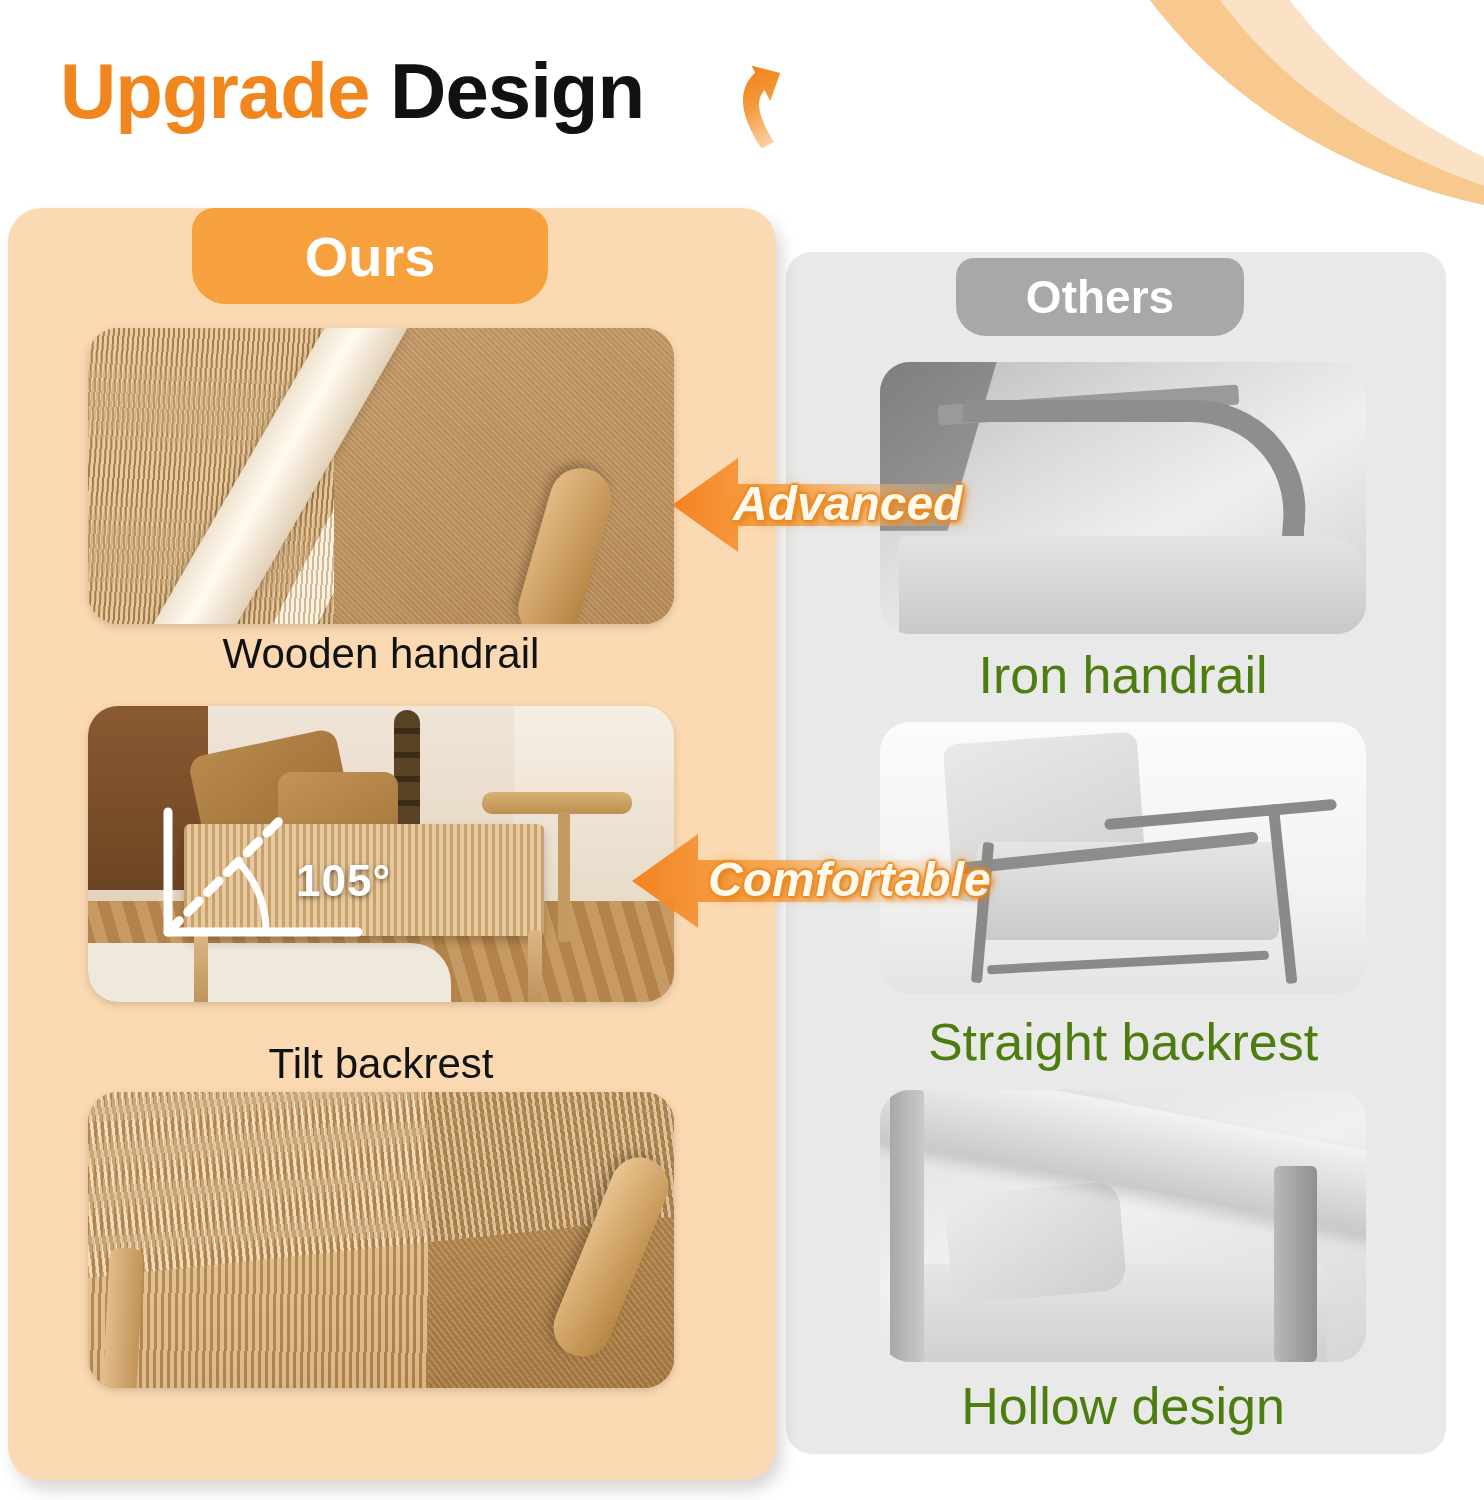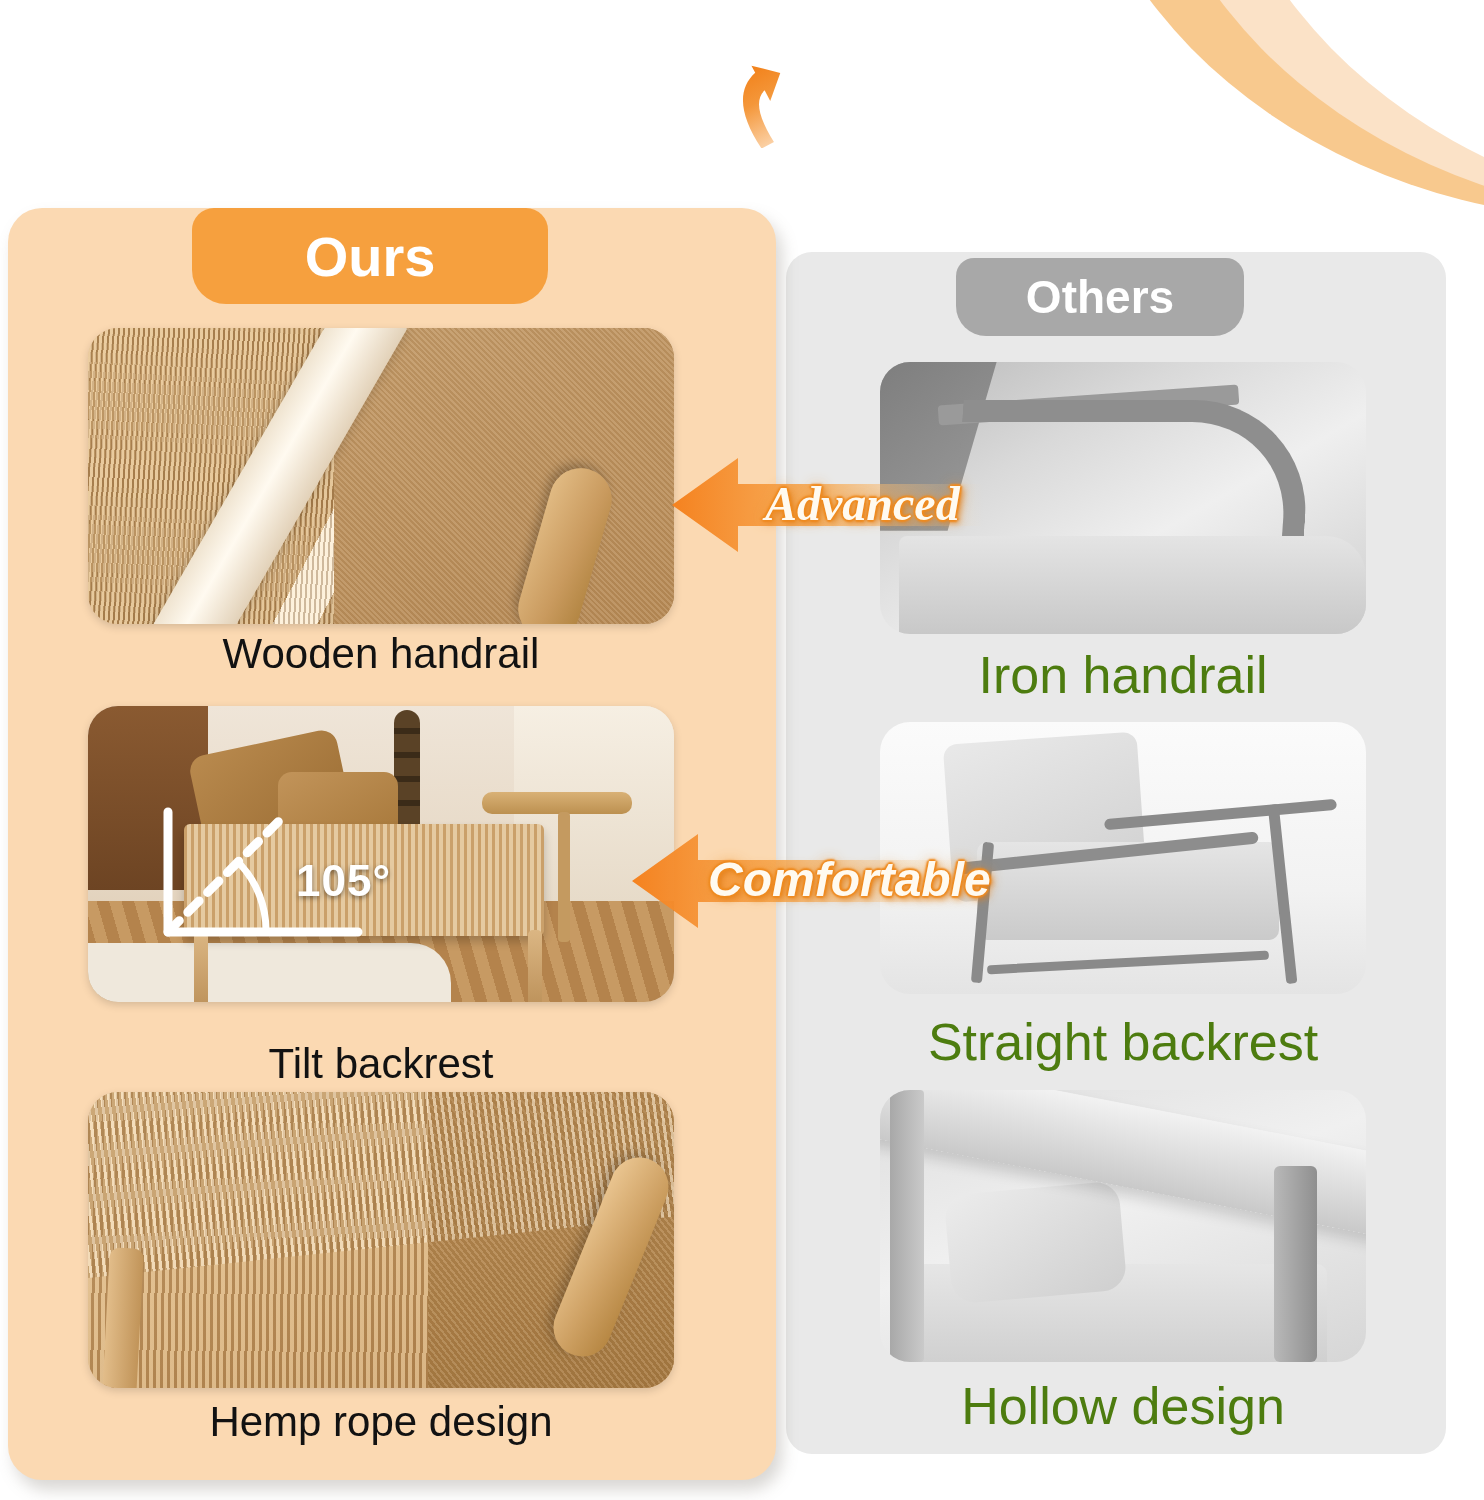--- a/index.html
+++ b/index.html
@@ -258,37 +258,41 @@
   .arrow .lbl{
     position:absolute; top:50%; transform:translateY(-52%);
     font-size:48px; font-weight:bold; font-style:italic;
     color:#fffaf0; white-space:nowrap;
     text-shadow:
       0 0 2px #ef8b20, 2px 0 2px #ef8b20, -2px 0 2px #ef8b20,
       0 2px 2px #ef8b20, 0 -2px 2px #ef8b20,
       3px 3px 6px rgba(220,120,20,.8), 0 0 14px rgba(240,150,50,.85);
   }
   .arrow-1{ left:672px; top:452px; width:312px; }
-  .arrow-1 .lbl{ left:93px;font-family:Liberation Serif, serif; }
+  .arrow-1 .lbl{ left:61px; }
   .arrow-2{ left:632px; top:828px; width:330px; }
   .arrow-2 .lbl{ left:76px; }
   .arrow-3{ left:672px; top:1202px; width:292px; }
   .arrow-3 .lbl{ left:76px; }
 </style>
 </head>
 <body>
 
 <div class="page">
 
   <div class="swoosh-wrap">
     <div class="swoosh-a"></div>
     <div class="swoosh-b"></div>
     <div class="swoosh-c"></div>
   </div>
 
+  <div class="title">
+    <span class="t-orange">Upgrade</span>
+    <span class="t-black">Design</span>
+  </div>
   <svg class="title-arrow" viewBox="0 0 70 110">
     <defs>
       <linearGradient id="arrGrad" x1="0" y1="1" x2="0" y2="0">
         <stop offset="0%" stop-color="#fbd0a4"></stop>
         <stop offset="55%" stop-color="#f4973a"></stop>
         <stop offset="100%" stop-color="#f2811a"></stop>
       </linearGradient>
     </defs>
     <path d="M10 104 C 6 64, 16 40, 40 34 L 40 26 L 62 46 L 40 66 L 40 54 C 26 58, 22 76, 24 104 Z" fill="url(#arrGrad)" transform="rotate(-28 35 60)"></path>
   </svg>
@@ -340,21 +344,20 @@
     <div class="img ph-rope2">
       <div class="weave"></div>
       <div class="topdiag"></div>
       <div class="woodbar2"></div>
       <div class="legpost"></div>
     </div>
   </div>
 
   <div class="cap cap-ours cap-o1">Wooden handrail</div>
   <div class="cap cap-ours cap-o2">Tilt backrest</div>
-  <div class="cap cap-ours cap-o3">Hemp rope design</div>
 
   <div class="card other-card other-1">
     <div class="img ph-iron">
       <div class="darkcorner"></div>
       <div class="railtop"></div>
       <div class="rail"></div>
       <div class="seatpad"></div>
     </div>
   </div>
 

